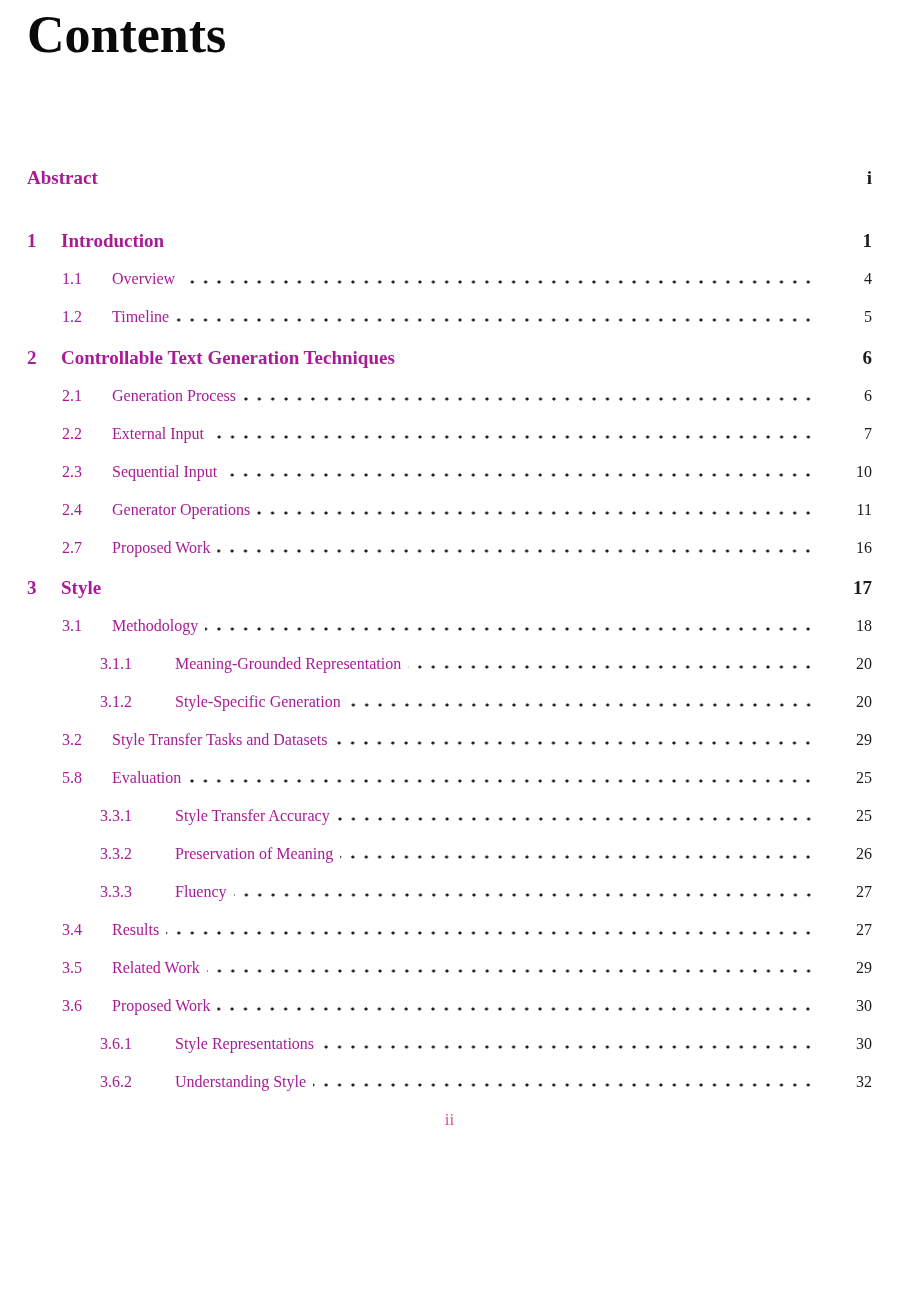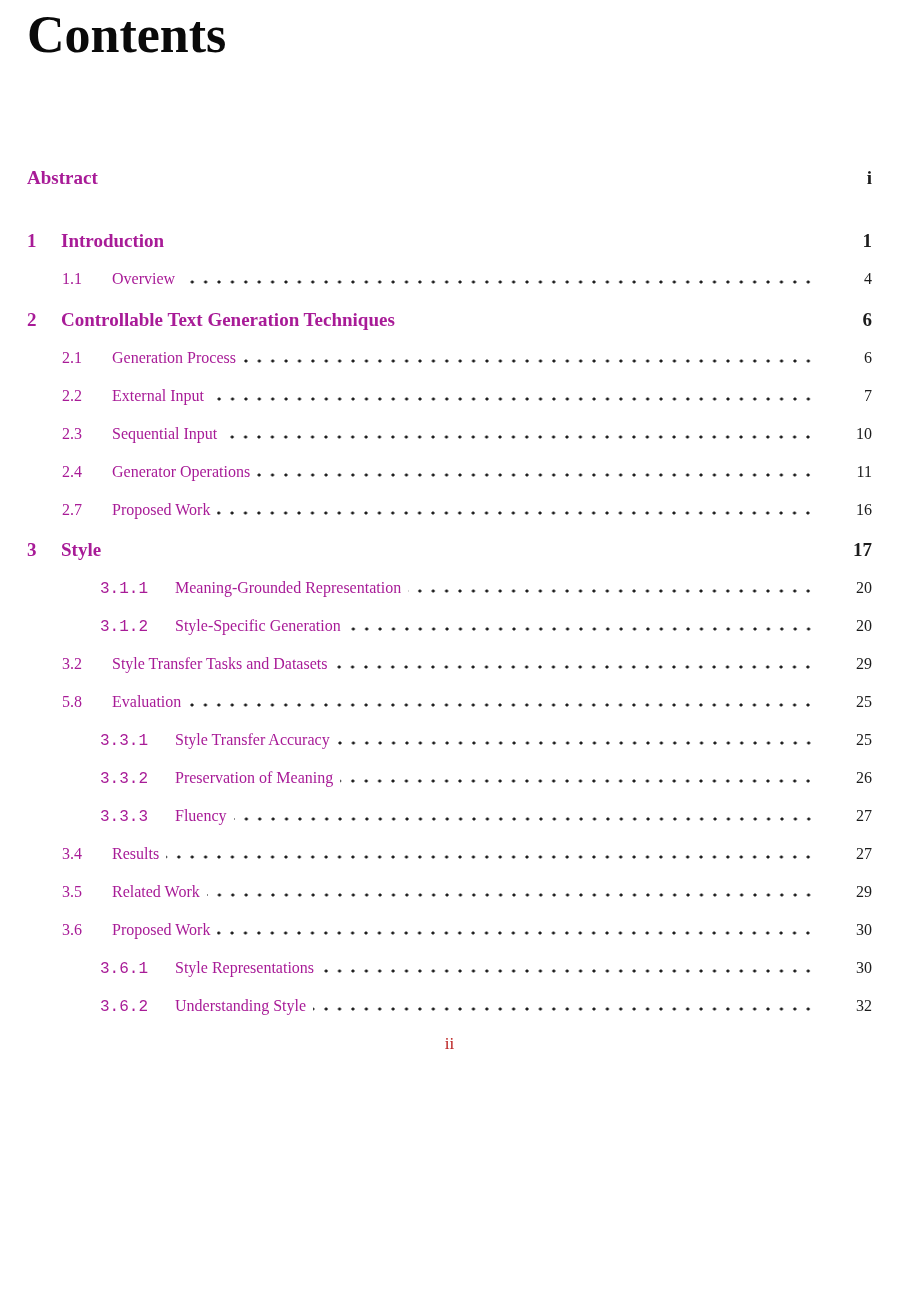--- a/index.html
+++ b/index.html
@@ -40,21 +40,21 @@
   .row.chapter {
     font-size: 19px;
     font-weight: 700;
     margin-top: 21.3px;
   }
   .row.chapter.first-chapter { margin-top: 44.3px; }
   .row.front { margin-top: 0; }
   .num, .title { color: var(--accent, #a81b97); }
   .level0 .num { width: 34px; flex: 0 0 auto; }
   .level1 .num { margin-left: 35px; width: 50px; flex: 0 0 auto; }
-  .level2 .num { margin-left: 73px; width: 75px; flex: 0 0 auto; font-family: Liberation Mono, monospace; }
+  .level2 .num { margin-left: 73px; width: 75px; flex: 0 0 auto; }
   .title { flex: 0 0 auto; }
   .leader {
     flex: 1 1 auto;
     align-self: baseline;
     height: 4px;
     margin-left: 7px;
     background-image: radial-gradient(circle, var(--dot, #1c1c1c) 1.3px, rgba(0,0,0,0) 1.8px);
     background-size: 13.4px 4px;
     background-repeat: repeat-x;
     background-position: right center;
@@ -63,21 +63,21 @@
   .pg {
     flex: 0 0 auto;
     min-width: 57px;
     text-align: right;
     color: var(--text, #1c1c1c);
   }
   #footer {
     margin-top: 19px;
     text-align: center;
     font-size: 17px;
-    color: #b91c1c;
+    color: #ec4899;
   }
 </style>
 </head>
 <body>
 
 <div id="page" style="--accent: #a81b97; --text: #1c1c1c; --dot: #1c1c1c; --bg: #ffffff;">
   <div id="content">
     <h1 id="doc-title">Contents</h1>
     <div id="toc">
         <div class="row level0 chapter front">
@@ -90,20 +90,26 @@
           <span class="title">Introduction</span>
           <span class="spacer"></span>
           <span class="pg">1</span>
         </div>
         <div class="row level1">
           <span class="num">1.1</span>
           <span class="title">Overview</span>
           <span class="leader"></span>
           <span class="pg">4</span>
         </div>
+        <div class="row level1">
+          <span class="num">1.2</span>
+          <span class="title">Timeline</span>
+          <span class="leader"></span>
+          <span class="pg">5</span>
+        </div>
         <div class="row level0 chapter">
           <span class="num">2</span>
           <span class="title">Controllable Text Generation Techniques</span>
           <span class="spacer"></span>
           <span class="pg">6</span>
         </div>
         <div class="row level1">
           <span class="num">2.1</span>
           <span class="title">Generation Process</span>
           <span class="leader"></span>
@@ -131,20 +137,26 @@
           <span class="num">2.7</span>
           <span class="title">Proposed Work</span>
           <span class="leader"></span>
           <span class="pg">16</span>
         </div>
         <div class="row level0 chapter">
           <span class="num">3</span>
           <span class="title">Style</span>
           <span class="spacer"></span>
           <span class="pg">17</span>
+        </div>
+        <div class="row level1">
+          <span class="num">3.1</span>
+          <span class="title">Methodology</span>
+          <span class="leader"></span>
+          <span class="pg">18</span>
         </div>
         <div class="row level2">
           <span class="num">3.1.1</span>
           <span class="title">Meaning-Grounded Representation</span>
           <span class="leader"></span>
           <span class="pg">20</span>
         </div>
         <div class="row level2">
           <span class="num">3.1.2</span>
           <span class="title">Style-Specific Generation</span>

